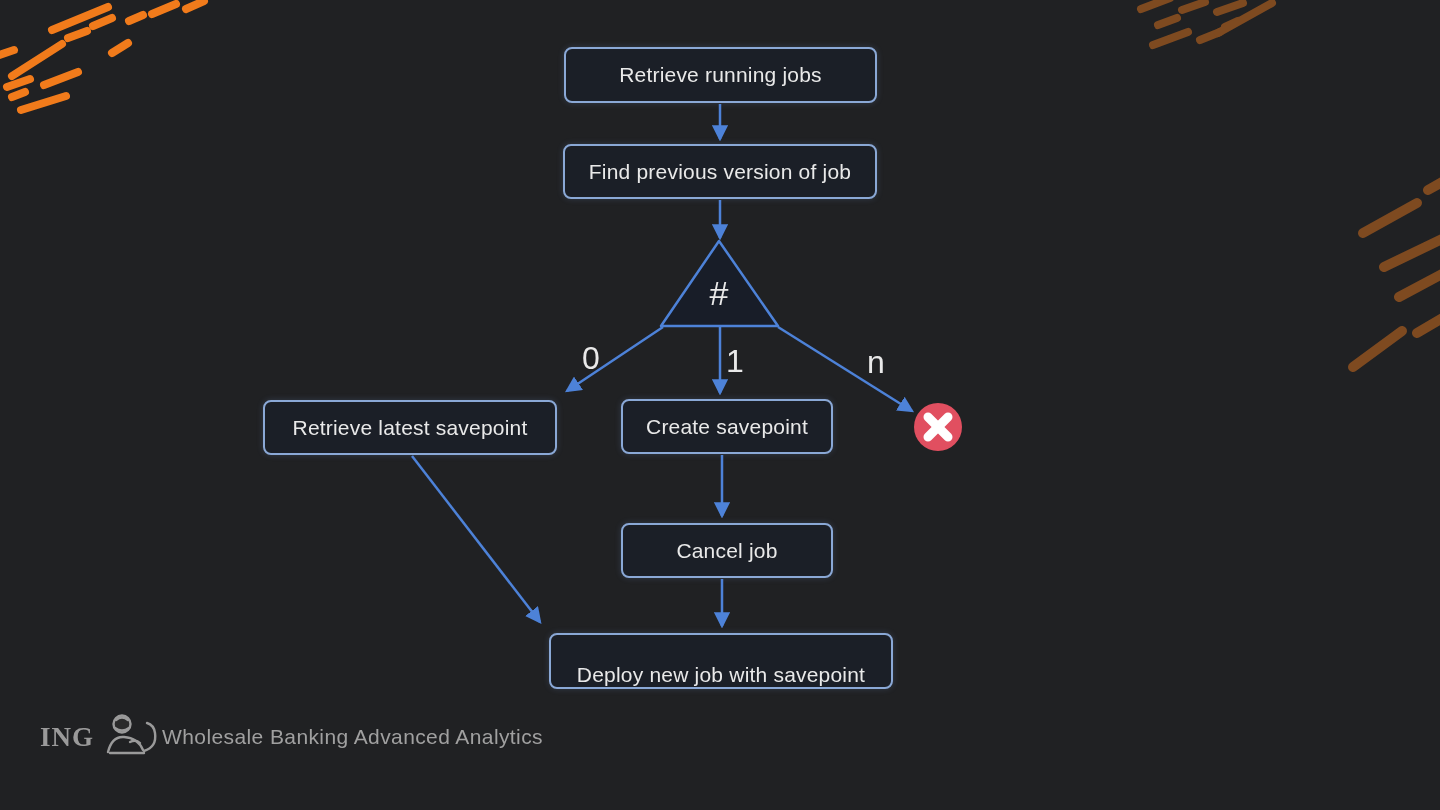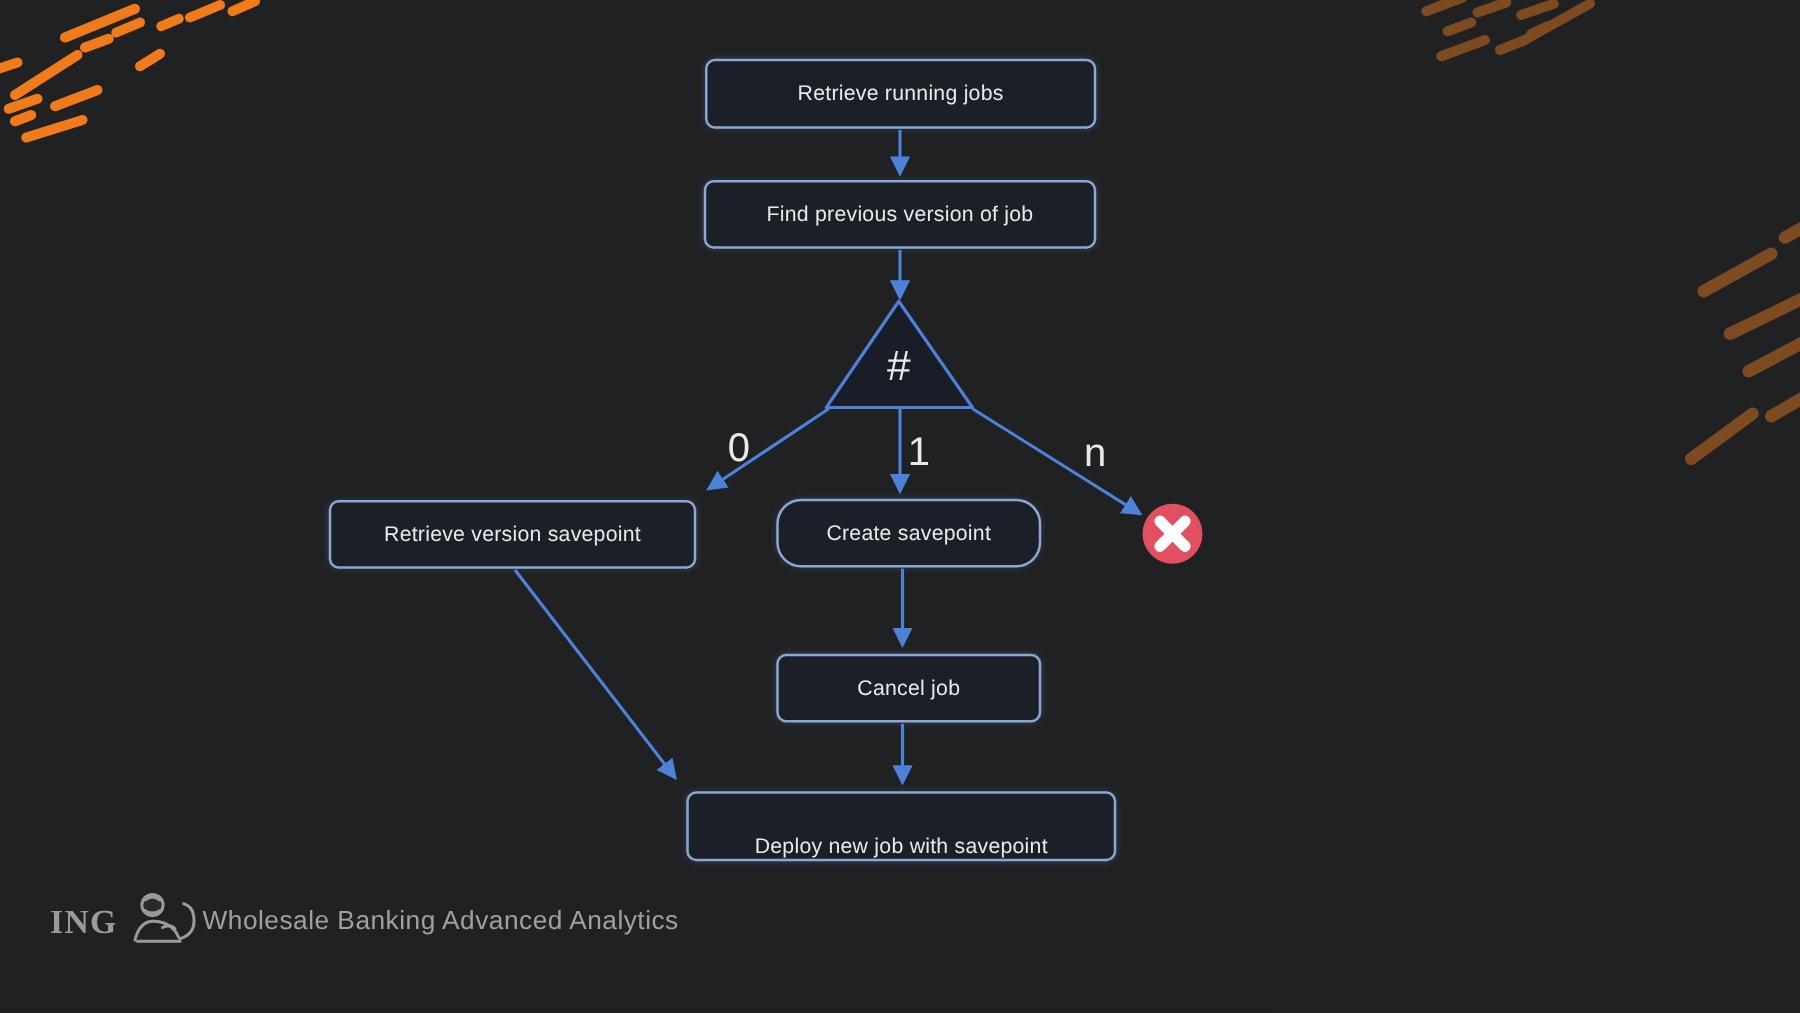--- a/index.html
+++ b/index.html
@@ -25,21 +25,21 @@
   .dash-dim{stroke:var(--accent-orange-dim);stroke-linecap:round;fill:none;}
   .tri{fill:#181d28;stroke:var(--arrow-blue);stroke-width:2.5;stroke-linejoin:round;}
   .err-circle{fill:var(--error-red);}
   .err-x{stroke:#ffffff;stroke-width:9;stroke-linecap:round;}
   .node{
     position:absolute;display:flex;align-items:center;justify-content:center;
     background:var(--node-fill);
     border:2px solid var(--node-border);
     border-radius:8px;
     color:var(--text-light);
-    font-size:17px;letter-spacing:.2px;
+    font-size:21px;letter-spacing:.2px;
     box-shadow:0 0 6px rgba(125,155,215,.22);
     box-sizing:border-box;text-align:center;
   }
   .branch-label{
     position:absolute;transform:translate(-50%,-50%);
     color:var(--text-light);font-size:32px;line-height:1;
   }
   .hash-label{
     position:absolute;transform:translate(-50%,-50%);
     color:var(--text-light);font-size:34px;font-weight:500;line-height:1;
@@ -126,24 +126,24 @@
   <span>Find previous version of job</span>
 </div>
 
 <span class="hash-label" style="left:719px;top:293px;">#</span>
 
 <span class="branch-label" style="left:591px;top:358px;">0</span>
 <span class="branch-label" style="left:735px;top:361px;">1</span>
 <span class="branch-label" style="left:876px;top:362px;">n</span>
 
 <div class="node" style="left:263px;top:400px;width:294px;height:55px;">
-  <span>Retrieve version savepoint</span>
+  <span>Retrieve latest savepoint</span>
 </div>
 
-<div class="node" style="left:621px;top:399px;width:212px;height:55px;border-radius:20px;">
+<div class="node" style="left:621px;top:399px;width:212px;height:55px;">
   <span>Create savepoint</span>
 </div>
 
 <div class="node" style="left:621px;top:523px;width:212px;height:55px;text-align:right;">
   <span>Cancel job</span>
 </div>
 
 <div class="node" style="left:549px;top:633px;width:344px;height:56px;align-items:flex-end;">
   <span>Deploy new job with savepoint</span>
 </div>

